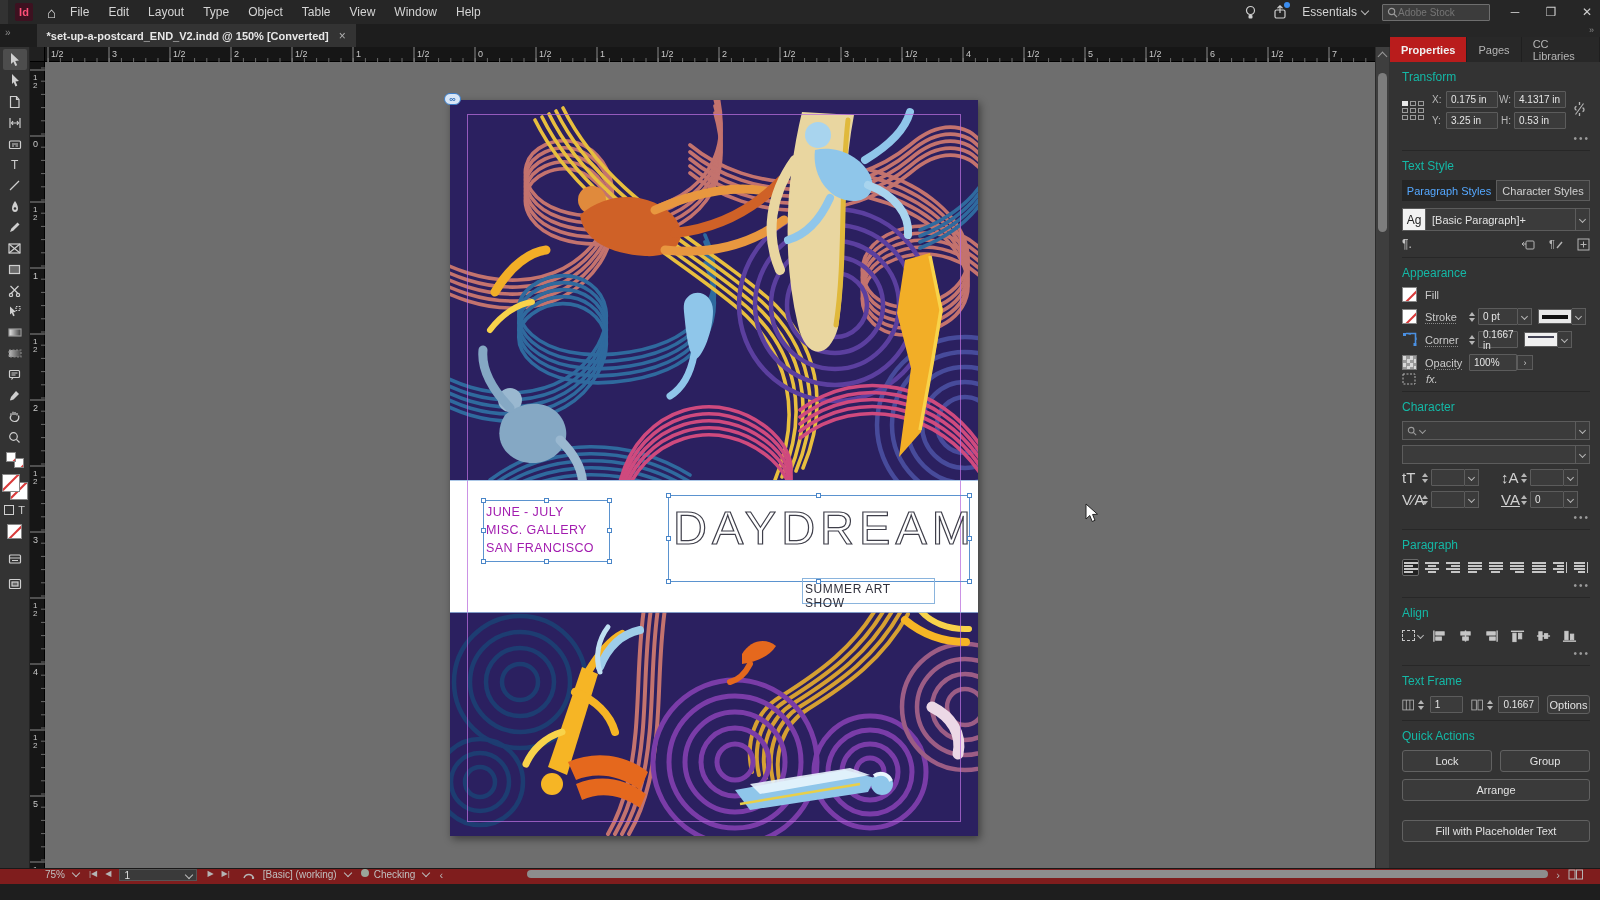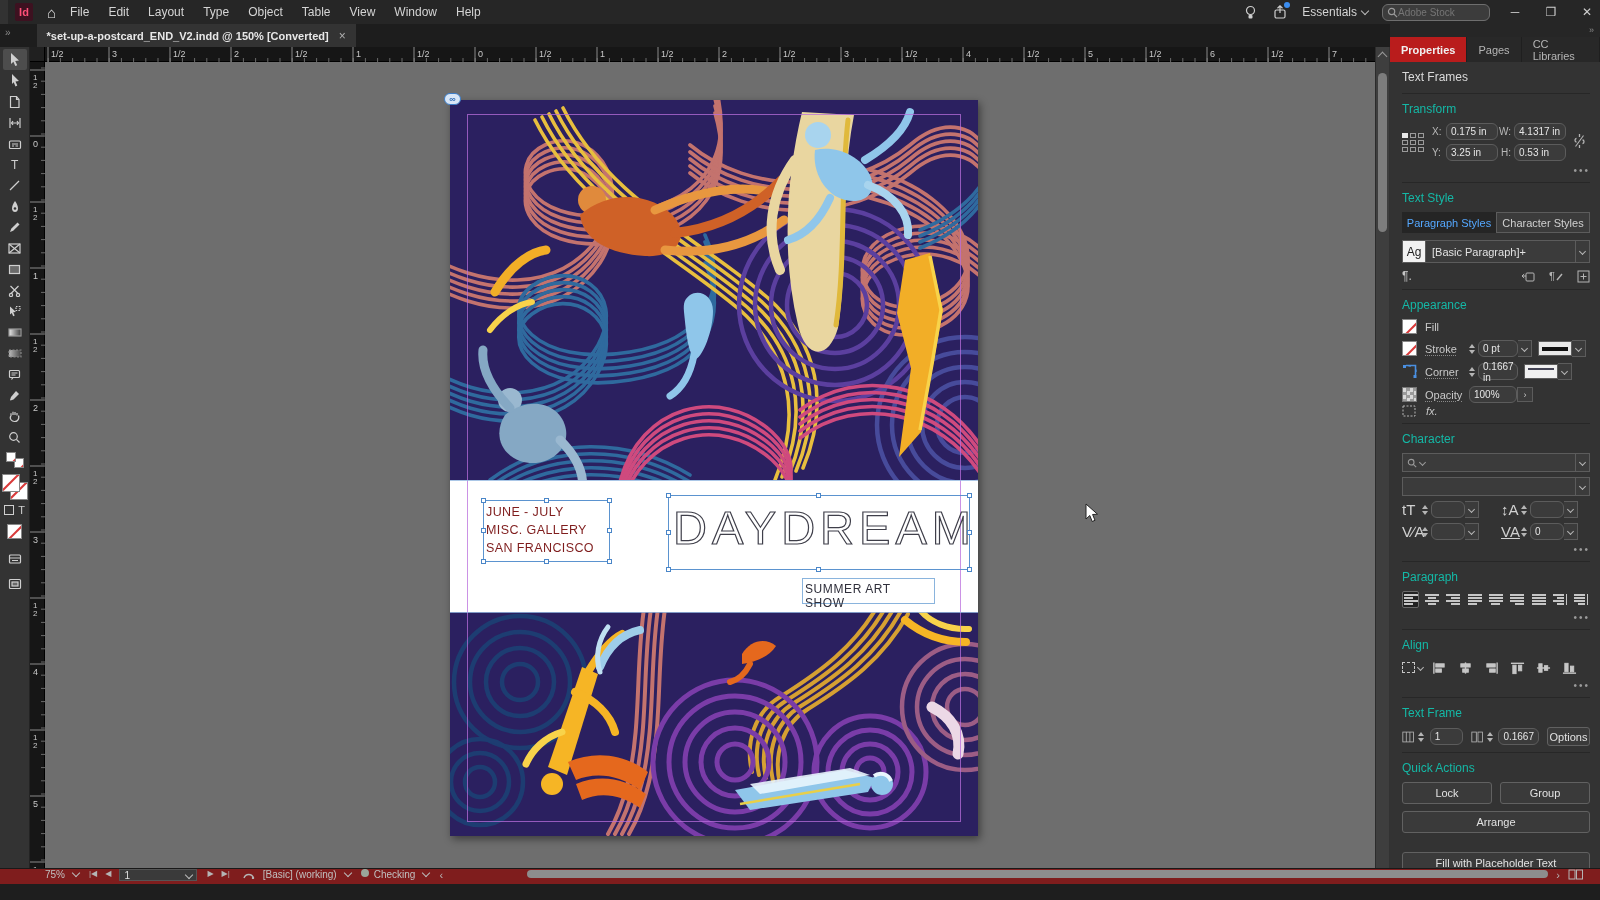--- a/index.html
+++ b/index.html
@@ -7,21 +7,21 @@
   
   #menubar{position:absolute;left:8px;top:0;width:1600px;height:24px;background:#262626;display:flex;align-items:center;color:#d4d4d4;font-size:12px;z-index:40}
   #id-logo{width:18px;height:18px;margin-left:7px;background:#3d1120;color:#ff4f78;font-weight:bold;font-size:11px;display:flex;align-items:center;justify-content:center;border-radius:2px}
   #home-ic{font-size:15px;margin:0 14px 0 14px;color:#e0e0e0}
   .menu-item{margin-right:19px;cursor:default}
   #mb-right{margin-left:auto;display:flex;align-items:center;gap:14px;padding-right:10px}
   .mb-ico{width:16px;height:16px;position:relative;display:flex;align-items:center;justify-content:center}
   .bluedot{position:absolute;right:-2px;top:-2px;width:6px;height:6px;border-radius:50%;background:#3b8df0}
   .chev{display:inline-block;width:6px;height:6px;border-right:1.5px solid #bbb;border-bottom:1.5px solid #bbb;transform:rotate(45deg);margin-left:5px;margin-top:-3px}
   #wsp{display:flex;align-items:center}
-  #stock-search{display:flex;align-items:center;background:#3c3c3c;border:1px solid #6e6e6e;height:17px;width:108px;padding:0 4px;border-radius:6px}
+  #stock-search{display:flex;align-items:center;background:#3c3c3c;border:1px solid #6e6e6e;height:17px;width:108px;padding:0 4px;border-radius:1px}
   #stock-search input{background:transparent;border:none;outline:none;color:#9a9a9a;font-size:10px;width:80px}
   .winbtn{color:#cfcfcf;font-size:12px;width:22px;text-align:center}
   
   #tabstrip{position:absolute;left:0;top:24px;width:1390px;height:23px;background:#1d1d1d;display:flex;align-items:flex-end;z-index:30}
   #strip-expand{color:#8a8a8a;font-size:10px;margin:0 0 9px 5px}
   #doctab{margin-left:26px;height:23px;background:#333333;color:#e8e8e8;font-size:11px;font-weight:bold;display:flex;align-items:center;padding:0 10px;gap:10px}
   #doctab .x{color:#b0b0b0;font-weight:normal;font-size:12px}
   
   #rulerH{position:absolute;left:30px;top:47px;width:1345px;height:15px;background:#161616;border-bottom:1px solid #000;z-index:20}
   #rulerV{position:absolute;left:30px;top:62px;width:15px;height:806px;background:#161616;border-right:1px solid #000;z-index:20}
@@ -47,22 +47,22 @@
   #art-top{top:0}
   #art-bottom{top:512px}
   #marginguides{position:absolute;left:17px;top:14px;width:494px;height:708px;border:1px solid rgba(186,110,220,.75);pointer-events:none}
   .frame-edge{position:absolute;left:0;width:528px;height:0;border-top:1px solid rgba(150,185,225,.8);pointer-events:none}
   
   .tframe{position:absolute;border:1px solid #5b93cf}
   .handle{position:absolute;width:5px;height:5px;background:#fff;border:1px solid #4a86c8}
   .h-tl{left:-3px;top:-3px}.h-tm{left:50%;margin-left:-3px;top:-3px}.h-tr{right:-3px;top:-3px}
   .h-ml{left:-3px;top:50%;margin-top:-3px}.h-mr{right:-3px;top:50%;margin-top:-3px}
   .h-bl{left:-3px;bottom:-3px}.h-bm{left:50%;margin-left:-3px;bottom:-3px}.h-br{right:-3px;bottom:-3px}
-  #tf-dates{left:33px;top:400px;width:127px;height:62px;font-size:12.5px;letter-spacing:.4px;color:#7f1d1d;line-height:18px;padding:2px 0 0 2px;font-weight:500}
-  #tf-headline{left:218px;top:395px;width:302px;height:75px}
+  #tf-dates{left:33px;top:400px;width:127px;height:62px;font-size:12.5px;letter-spacing:.4px;color:#a21caf;line-height:18px;padding:2px 0 0 2px;font-weight:500}
+  #tf-headline{left:218px;top:395px;width:302px;height:87px}
   #tf-headline .hd{font-size:47px;letter-spacing:5px;line-height:64px;color:#3f3f4a;-webkit-text-fill-color:transparent;-webkit-text-stroke:1.2px #3f3f4a;white-space:nowrap;padding-left:4px}
   #tf-banner{left:352px;top:478px;width:133px;height:26px;border:1px solid #8ab4dd;font-size:12px;letter-spacing:.6px;color:#2f2f3b;padding:3px 0 0 2px;font-weight:500}
   #linkbadge{position:absolute;left:-6px;top:-7px;width:17px;height:12px;background:#d8e6f7;border:1px solid #3d7ec9;border-radius:6px;color:#2f6cb5;font-size:9px;line-height:10px;text-align:center;font-weight:bold}
   
   #cursor{position:absolute;left:1085px;top:503px;z-index:60}
   
   #vscroll{position:absolute;left:1375px;top:47px;width:14px;height:837px;background:#3e3e3e;z-index:22;border-left:1px solid #2c2c2c}
   #vthumb{position:absolute;left:2px;top:26px;width:9px;height:159px;background:#7d7d7d;border-radius:5px}
   .varrow{position:absolute;left:3px;width:7px;height:7px;border-right:1.6px solid #9a9a9a;border-bottom:1.6px solid #9a9a9a}
   .va-up{top:6px;transform:rotate(-135deg)}
@@ -70,21 +70,21 @@
   
   #panel{position:absolute;left:1390px;top:24px;width:210px;height:876px;background:#333333;z-index:35;color:#c9c9c9}
   #panel-mini{height:13px;background:#262626;text-align:right;color:#8a8a8a;font-size:9px;padding-right:6px;line-height:13px}
   #ptabs{display:flex;background:#262626;height:25px;font-size:11px}
   .ptab{padding:0 11px;display:flex;align-items:center;background:#282828;color:#b5b5b5;border-right:1px solid #1f1f1f}
   .ptab.active{background:#b91c1c;color:#f0f0f0;font-weight:bold}
   #pbody{padding:0 10px 0 12px;font-size:11px}
   .sec{padding:8px 0 6px 0;border-bottom:1px solid #272727}
   .sec-title{font-size:12px;color:#14b8a6;margin-bottom:7px}
   .dots{text-align:right;color:#9a9a9a;letter-spacing:2px;font-size:10px;margin-top:4px}
-  .inp{background:#3b3b3b;border:1px solid #5c5c5c;color:#e6e6e6;font-size:10px;height:17px;display:flex;align-items:center;padding:0 4px;border-radius:6px}
+  .inp{background:#3b3b3b;border:1px solid #5c5c5c;color:#e6e6e6;font-size:10px;height:17px;display:flex;align-items:center;padding:0 4px;border-radius:1px}
   .lbl{color:#b8b8b8;font-size:10px}
   .stepper{display:flex;flex-direction:column;justify-content:center;gap:2px;width:9px}
   .stepper i{width:0;height:0;border-left:3px solid transparent;border-right:3px solid transparent}
   .stepper .up{border-bottom:4px solid #b5b5b5}
   .stepper .dn{border-top:4px solid #b5b5b5}
   .chev2{width:5px;height:5px;border-right:1.4px solid #b5b5b5;border-bottom:1.4px solid #b5b5b5;transform:rotate(45deg)}
   .chevbox{width:14px;height:17px;display:flex;align-items:center;justify-content:center;background:#3b3b3b;border:1px solid #5c5c5c;border-left:none}
   .row{display:flex;align-items:center;margin-bottom:6px}
   
   #tr-grid{display:grid;grid-template-columns:repeat(3,6px);grid-gap:2px;margin-right:8px}
@@ -859,23 +859,20 @@
 </div>
 
 <div id="panel">
   <div id="panel-mini"><span>»</span></div>
   <div id="ptabs">
     <div class="ptab active">Properties</div>
     <div class="ptab">Pages</div>
     <div class="ptab">CC Libraries</div>
   </div>
   <div id="pbody">
-    <div class="sec" style="padding-bottom:9px">
-      <span style="font-size:12px;color:#dadada">Text Frames</span>
-    </div>
 
     <div class="sec">
       <div class="sec-title">Transform</div>
       <div style="display:flex;align-items:center">
         <div id="tr-grid">
           <b class="on"></b>
             <b></b>
             <b></b>
             <b></b>
             <b></b>

